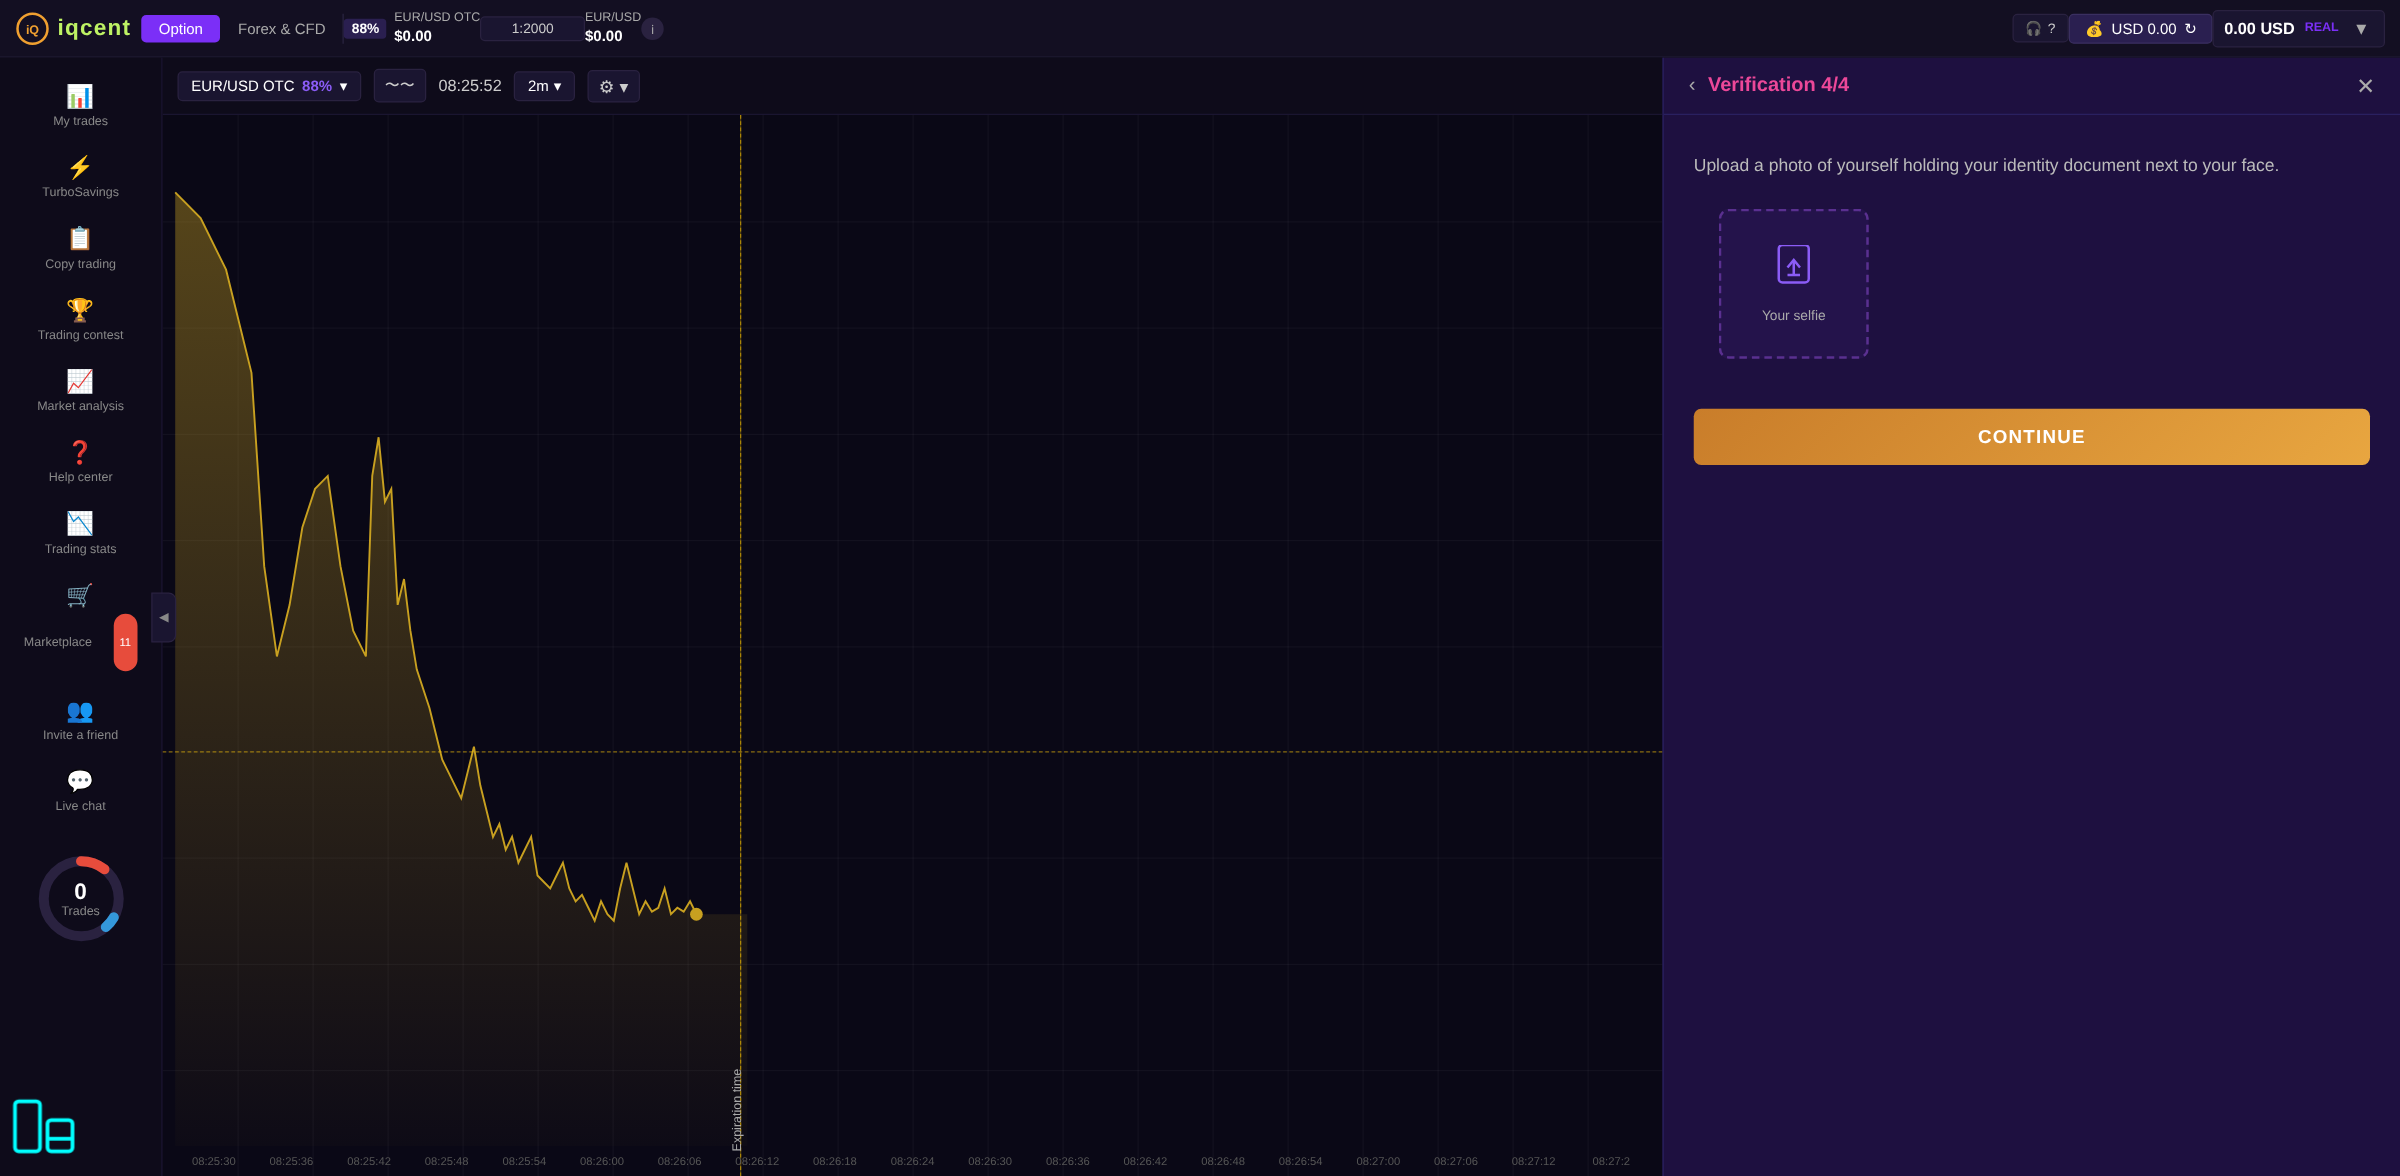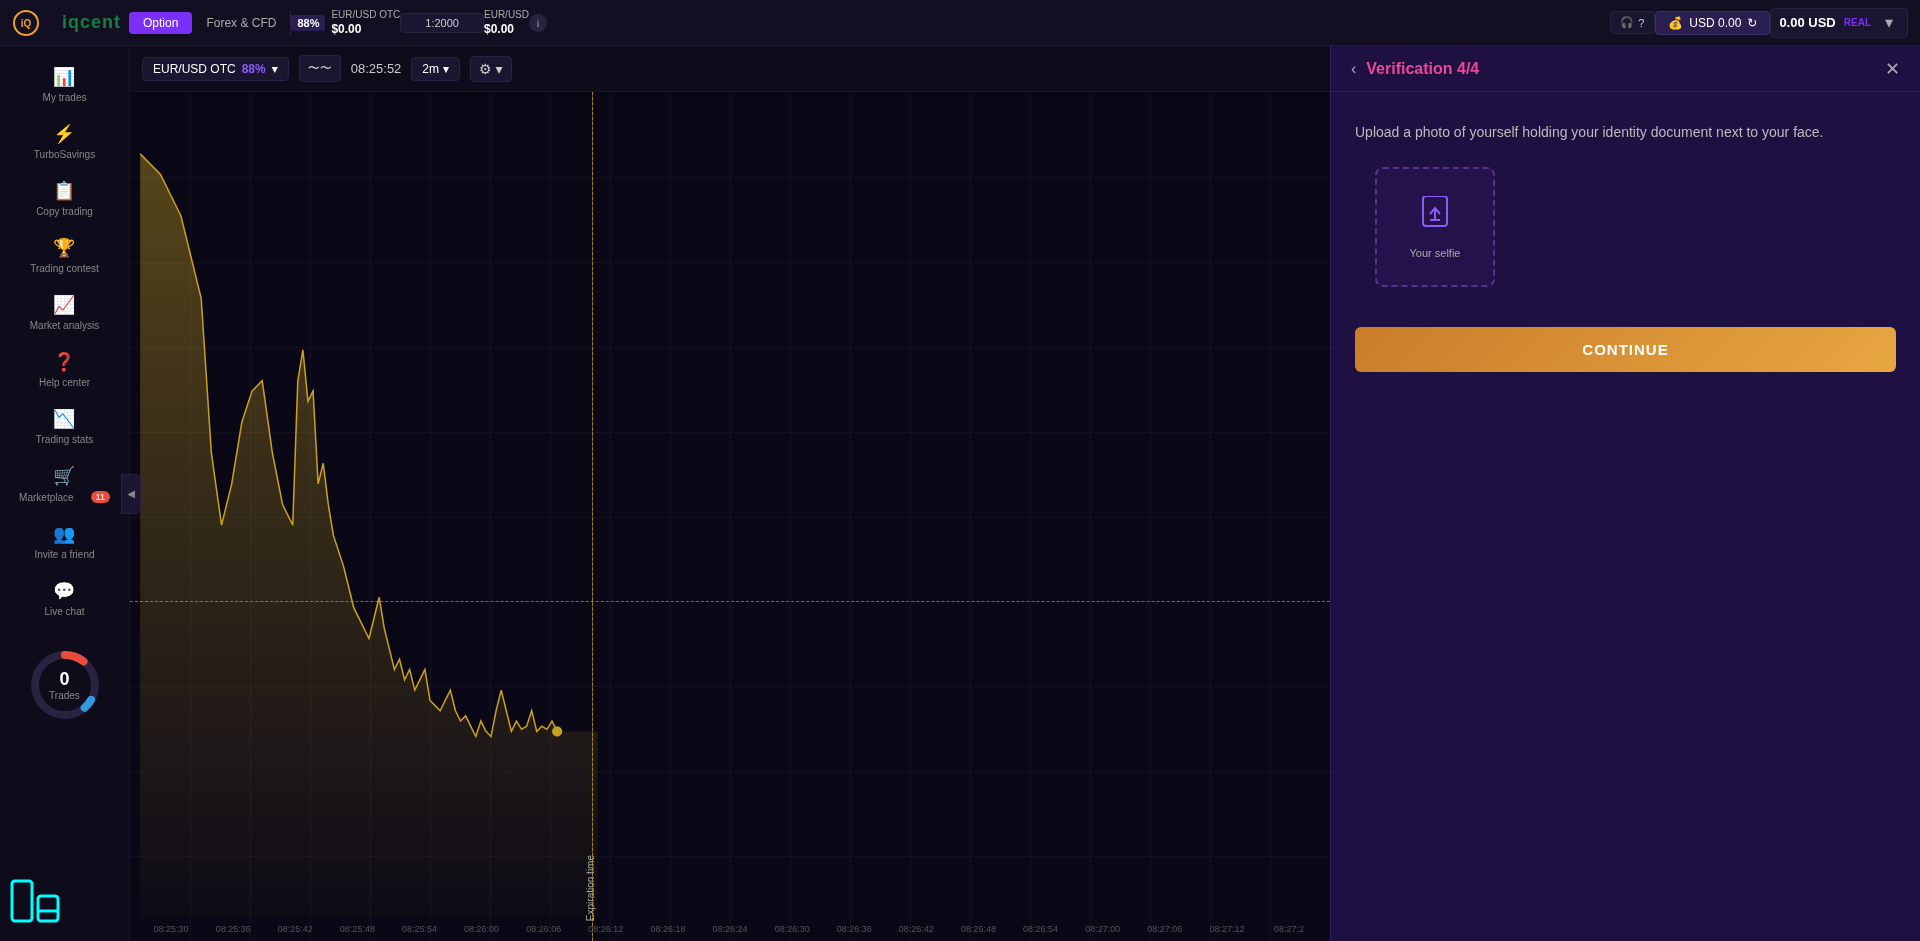--- a/index.html
+++ b/index.html
@@ -29,25 +29,24 @@
       display: flex;
       align-items: center;
       gap: 6px;
       margin-right: 8px;
     }
     .logo-icon {
       width: 28px;
       height: 28px;
     }
     .logo-text {
-      color: #15803d;
+      color: #bef264;
       font-size: 18px;
       font-weight: 700;
       letter-spacing: 1px;
-      margin-left: 16px;
     }
     .nav-tab {
       padding: 4px 14px;
       border-radius: 4px;
       font-size: 12px;
       cursor: pointer;
     }
     .nav-tab.active {
       background: #7b2ff7;
       color: #fff;
@@ -171,21 +170,21 @@
     .sidebar-item .label {
       font-size: 10px;
       color: #888;
       text-align: center;
     }
     .sidebar-badge {
       background: #e74c3c;
       color: #fff;
       font-size: 9px;
       border-radius: 10px;
-      padding: 1px 5px;
+      padding: 18px 5px;
       margin-left: 15px;
     }
     .sidebar-marketplace-row {
       display: flex;
       align-items: center;
       gap: 2px;
     }
     .sidebar-collapse-btn {
       position: absolute;
       right: -12px;

